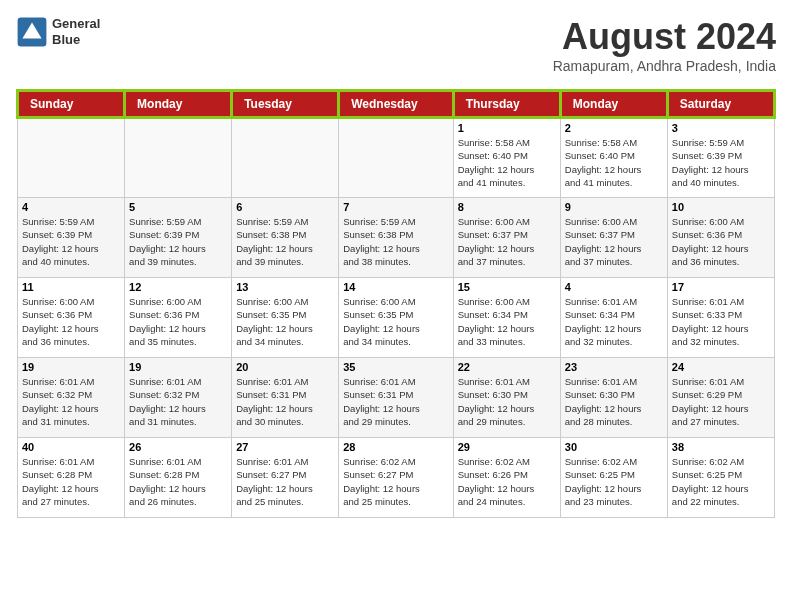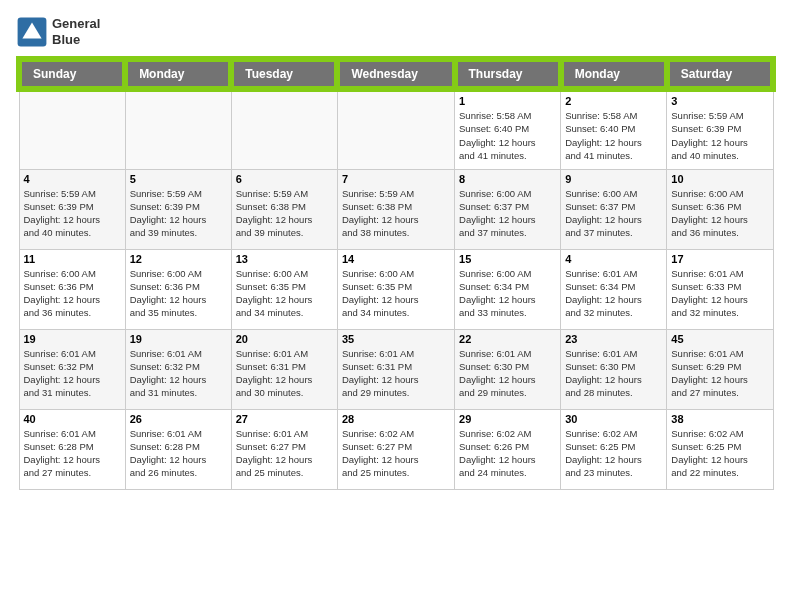--- a/index.html
+++ b/index.html
@@ -7,21 +7,21 @@
       font-family: Arial, sans-serif;
       background: #fff;
       width: 792px;
       min-height: 612px;
       padding: 16px;
     }
     .header-area {
       display: flex;
       justify-content: space-between;
       align-items: flex-start;
-      margin-bottom: 8px;
+      margin-bottom: 15px;
     }
     .logo {
       display: flex;
       align-items: center;
       gap: 4px;
     }
     .logo-text {
       font-size: 13px;
       font-weight: bold;
       color: #333;
@@ -42,26 +42,26 @@
     .calendar-subtitle {
       font-size: 14px;
       color: #555;
     }
     table {
       width: 100%;
       border-collapse: collapse;
       font-size: 10px;
     }
     thead tr th {
-      background-color: #737373;
+      background-color: #b91c1c;
       color: #fff;
       padding: 5px 11px;
       text-align: left;
       font-size: 12px;
-      border: 6px solid #84cc16;
+      border: 3px solid #84cc16;
     }
     tbody tr td {
       vertical-align: top;
       border: 1px solid #ccc;
       padding: 3px 4px;
       min-height: 80px;
       height: 80px;
       background: #fff;
     }
     tbody tr:nth-child(even) td {
@@ -89,20 +89,24 @@
   <div class="logo">
     <svg class="logo-icon" viewBox="0 0 40 40">
       <rect x="2" y="2" width="36" height="36" rx="4" fill="#2e6da4"></rect>
       <polygon points="20,8 32,28 8,28" fill="#fff"></polygon>
     </svg>
     <div class="logo-text">
       <div>General</div>
       <div>Blue</div>
     </div>
   </div>
+  <div class="title-area">
+    <div class="calendar-title">August 2024</div>
+    <div class="calendar-subtitle">Ramapuram, Andhra Pradesh, India</div>
+  </div>
 </div>
 
 <table>
   <thead>
     <tr>
     <th>Sunday</th>
         <th>Monday</th>
         <th>Tuesday</th>
         <th>Wednesday</th>
         <th>Thursday</th>
@@ -277,21 +281,21 @@
 and 29 minutes.</div>
         </td>
         <td>
           <span class="day-num">23</span>
           <div class="day-detail" style="white-space: pre-line;">Sunrise: 6:01 AM
 Sunset: 6:30 PM
 Daylight: 12 hours
 and 28 minutes.</div>
         </td>
         <td>
-          <span class="day-num">45</span>
+          <span class="day-num">24</span>
           <div class="day-detail" style="white-space: pre-line;">Sunrise: 6:01 AM
 Sunset: 6:29 PM
 Daylight: 12 hours
 and 27 minutes.</div>
         </td>
       </tr>
       <tr>
         <td>
           <span class="day-num">40</span>
           <div class="day-detail" style="white-space: pre-line;">Sunrise: 6:01 AM

